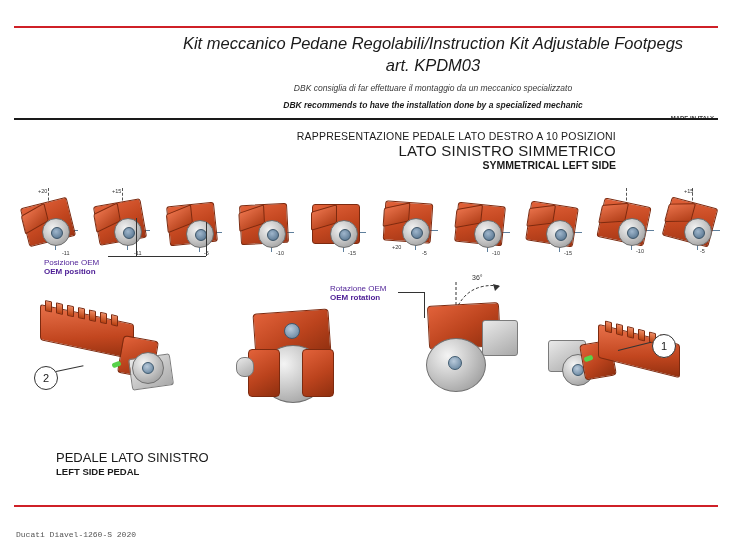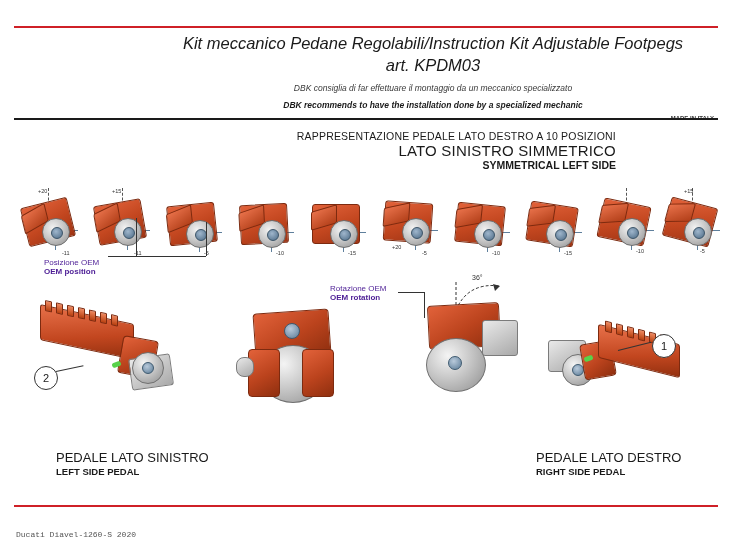--- a/index.html
+++ b/index.html
@@ -510,21 +510,17 @@
         <i style="left:39px;"></i>
           <i style="left:50px;"></i>
           <i style="left:61px;"></i>
       </div>
     </div>
   </div>
 
   <div class="balloon" style="left:652px; top:334px;">1</div>
   <div class="leader" style="left:618px; top:350px; width:34px; transform:rotate(-14deg);"></div>
 
-  <div class="rend-cap" style="left:536px; top:450px;">
-    <div class="it">PEDALE LATO DESTRO</div>
-    <div class="en">RIGHT SIDE PEDAL</div>
-  </div>
 
   <div class="ftr-rule"></div>
   <div class="ftr-text">Ducati Diavel-1260-S 2020</div>
 
 </div>
 
 </body></html>

